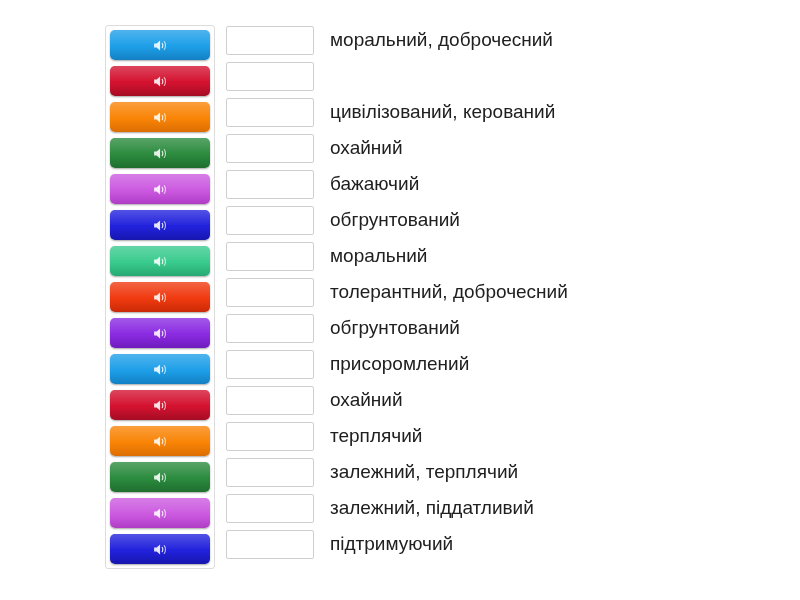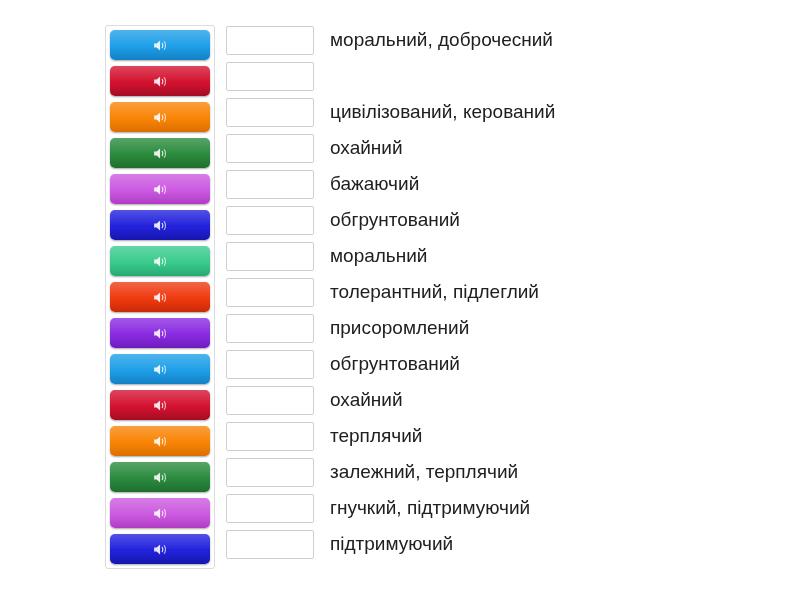--- a/index.html
+++ b/index.html
@@ -272,45 +272,45 @@
       <div class="word-row">
         <div class="drop-box"></div>
         <div class="word-label">обгрунтований</div>
       </div>
       <div class="word-row">
         <div class="drop-box"></div>
         <div class="word-label">моральний</div>
       </div>
       <div class="word-row">
         <div class="drop-box"></div>
-        <div class="word-label">толерантний, підлеглий</div>
+        <div class="word-label">толерантний, доброчесний</div>
+      </div>
+      <div class="word-row">
+        <div class="drop-box"></div>
+        <div class="word-label">обгрунтований</div>
       </div>
       <div class="word-row">
         <div class="drop-box"></div>
         <div class="word-label">присоромлений</div>
       </div>
       <div class="word-row">
         <div class="drop-box"></div>
-        <div class="word-label">обгрунтований</div>
-      </div>
-      <div class="word-row">
-        <div class="drop-box"></div>
         <div class="word-label">охайний</div>
       </div>
       <div class="word-row">
         <div class="drop-box"></div>
         <div class="word-label">терплячий</div>
       </div>
       <div class="word-row">
         <div class="drop-box"></div>
         <div class="word-label">залежний, терплячий</div>
       </div>
       <div class="word-row">
         <div class="drop-box"></div>
-        <div class="word-label">гнучкий, підтримуючий</div>
+        <div class="word-label">залежний, піддатливий</div>
       </div>
       <div class="word-row">
         <div class="drop-box"></div>
         <div class="word-label">підтримуючий</div>
       </div>
     </div>
 
 </div>
 
 </body></html>

